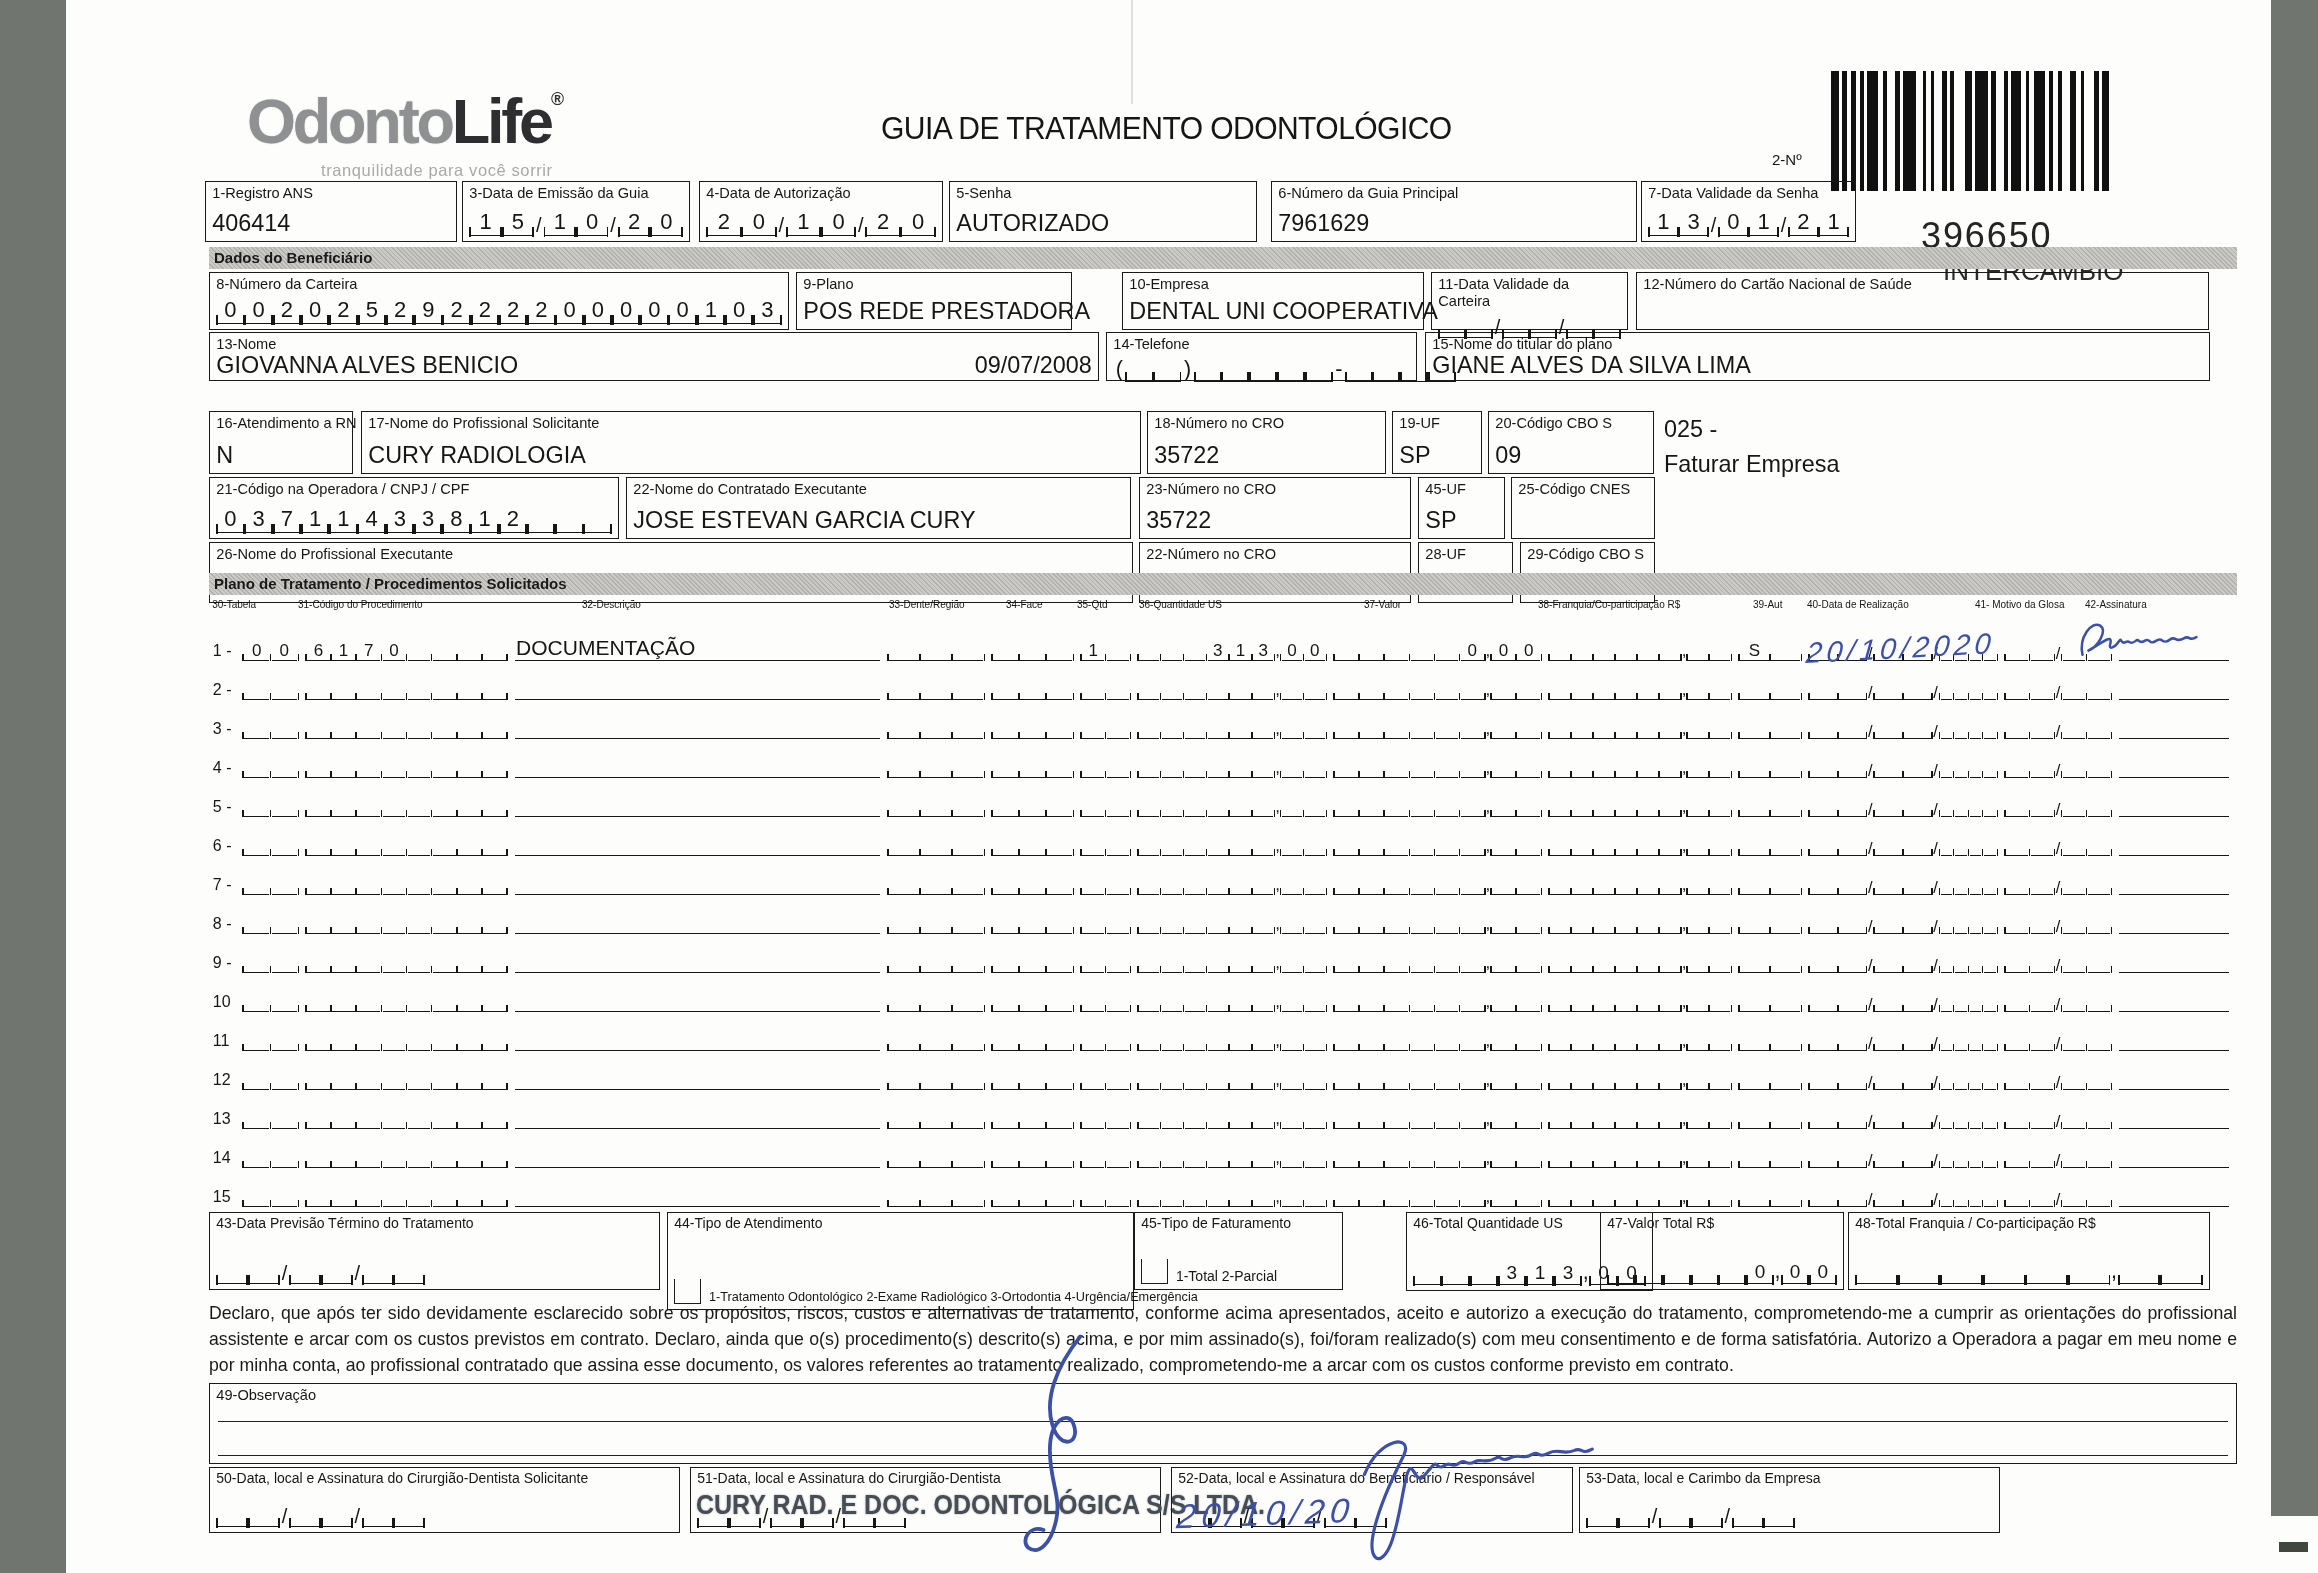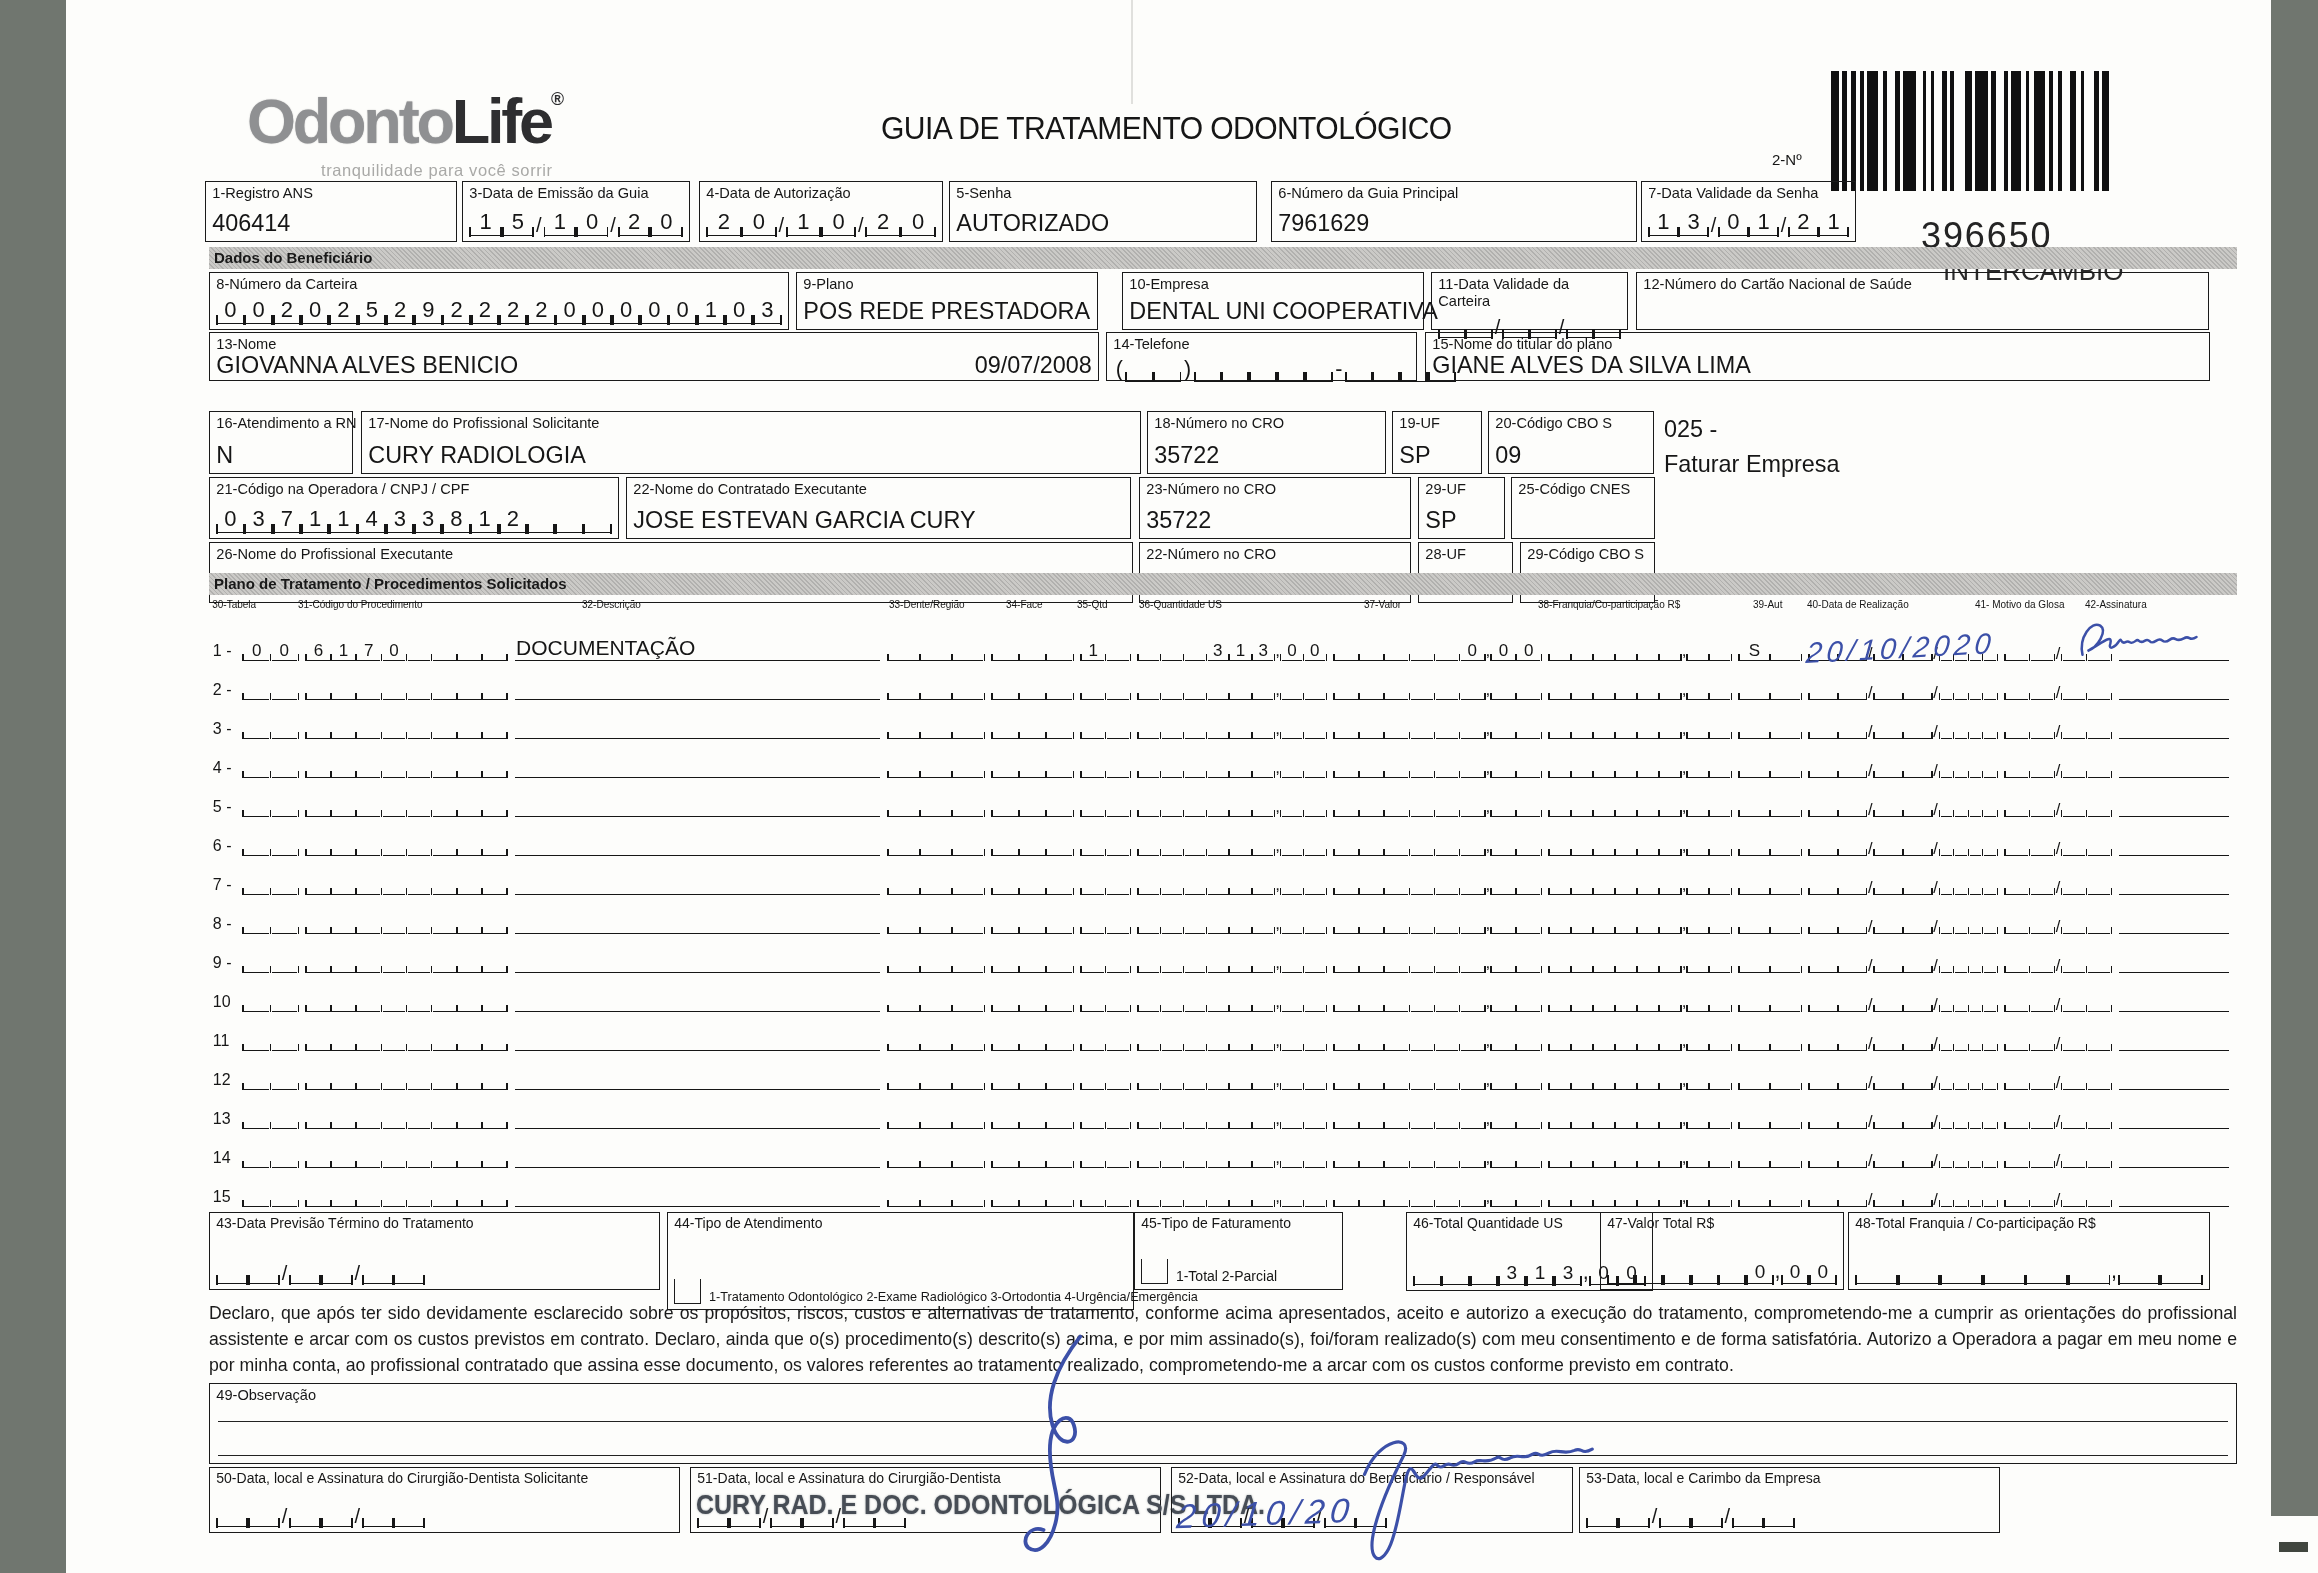--- a/index.html
+++ b/index.html
@@ -258,21 +258,21 @@
           <span class="dc">0</span>
           <span class="dc">0</span>
           <span class="dc">0</span>
           <span class="dc">0</span>
           <span class="dc">1</span>
           <span class="dc">0</span>
           <span class="dc">3</span>
         </div>
       </div>
   </div>
-  <div class="fbox" style="left:796px;top:272px;width:302px;height:58px">
+  <div class="fbox" style="left:796px;top:272px;width:276px;height:58px">
     <div class="flabel">9-Plano</div>
     <div class="fval">POS REDE PRESTADORA</div>
   </div>
   <div class="fbox" style="left:1122px;top:272px;width:302px;height:58px">
     <div class="flabel">10-Empresa</div>
     <div class="fval">DENTAL UNI  COOPERATIVA</div>
   </div>
   <div class="fbox" style="left:1431px;top:272px;width:197px;height:58px">
     <div class="flabel" style="white-space:normal">11-Data Validade da Carteira</div>
     <div class="dfwrap" style="width:100%">
@@ -382,21 +382,21 @@
   </div>
   <div class="fbox" style="left:626px;top:477px;width:505px;height:62px">
     <div class="flabel">22-Nome do Contratado Executante</div>
     <div class="fval">JOSE ESTEVAN GARCIA CURY</div>
   </div>
   <div class="fbox" style="left:1139px;top:477px;width:272px;height:62px">
     <div class="flabel">23-Número no CRO</div>
     <div class="fval">35722</div>
   </div>
   <div class="fbox" style="left:1418px;top:477px;width:87px;height:62px">
-    <div class="flabel">29-UF</div>
+    <div class="flabel">45-UF</div>
     <div class="fval">SP</div>
   </div>
   <div class="fbox" style="left:1511px;top:477px;width:144px;height:62px">
     <div class="flabel">25-Código CNES</div>
   </div>
 
   <div class="fbox" style="left:209px;top:542px;width:924px;height:61px">
     <div class="flabel">26-Nome do Profissional Executante</div>
     <div class="fval">JOSE ESTEVAN GARCIA CURY</div>
   </div>

